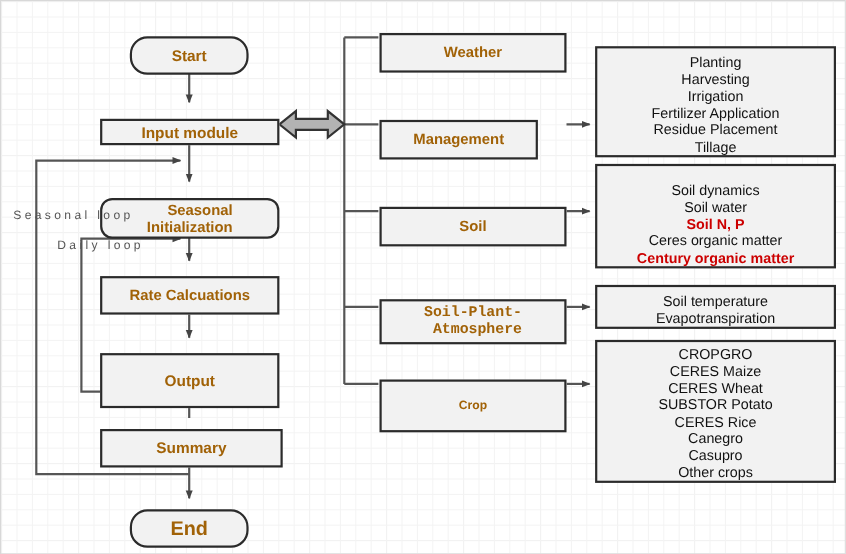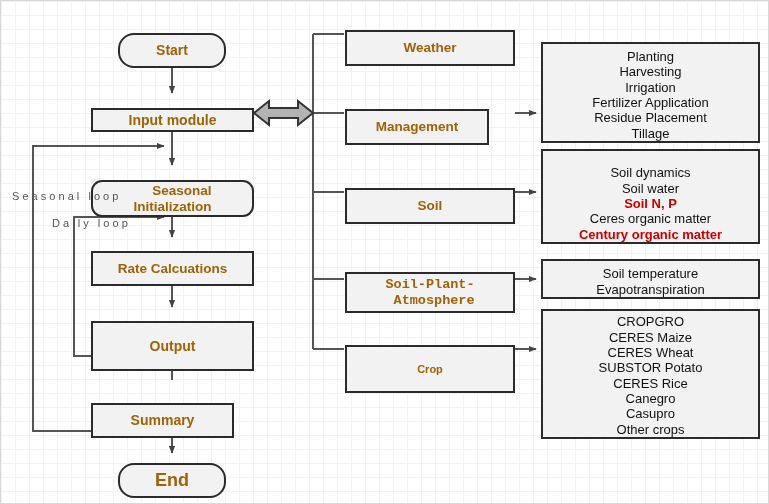--- a/index.html
+++ b/index.html
@@ -143,21 +143,21 @@
   </div>
 
   <div class="node" style="left:90px; top:236px; width:163px; height:35px; font-size:13.5px;">
     <span>Rate Calcuations</span>
   </div>
 
   <div class="node" style="left:90px; top:306px; width:163px; height:50px; font-size:14px;">
     <span>Output</span>
   </div>
 
-  <div class="node" style="left:90px; top:388px; width:143px; height:35px; font-size:14px;">
+  <div class="node" style="left:90px; top:375px; width:166px; height:35px; font-size:14px;">
     <span>Summary</span>
   </div>
 
   <div class="node rounded" style="left:117px; top:448px; width:108px; height:35px; font-size:18px;">
     <span>End</span>
   </div>
 
   <div class="vlabel" style="left:11px; top:190px;">S e a s o n a l   l o o p</div>
   <div class="vlabel" style="left:51px; top:217px;">D a i l y   l o o p</div>
 

